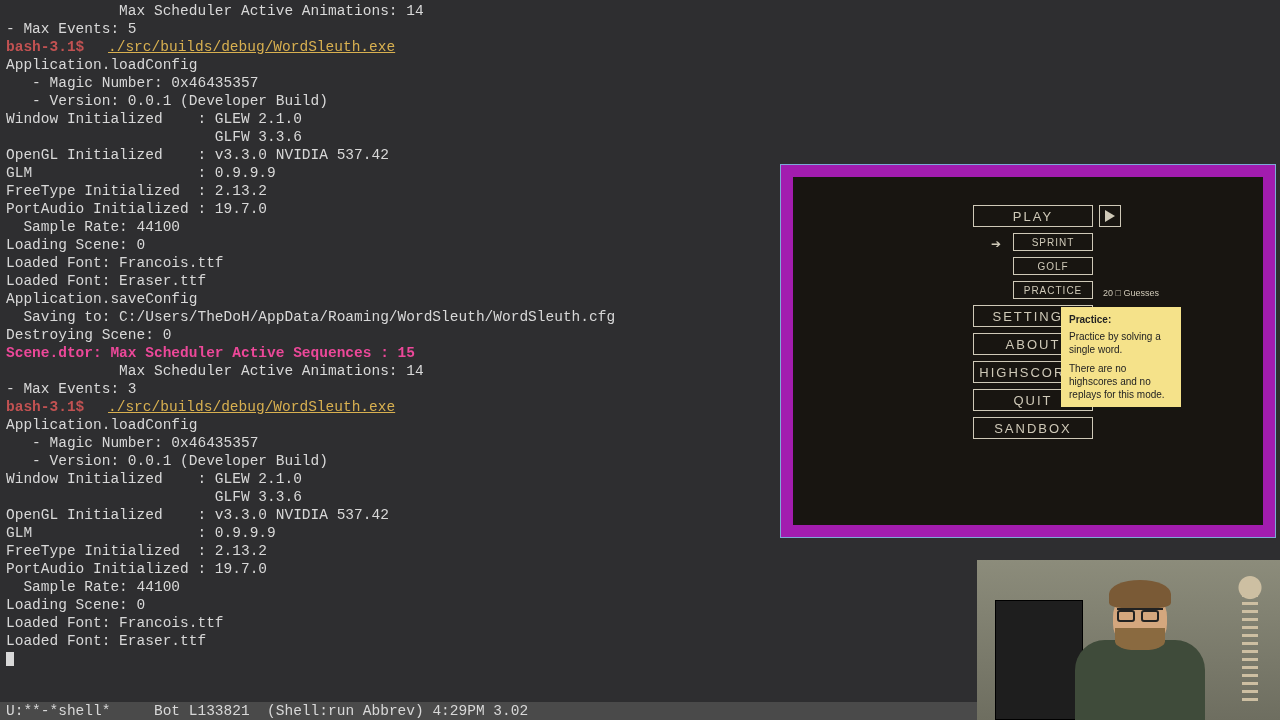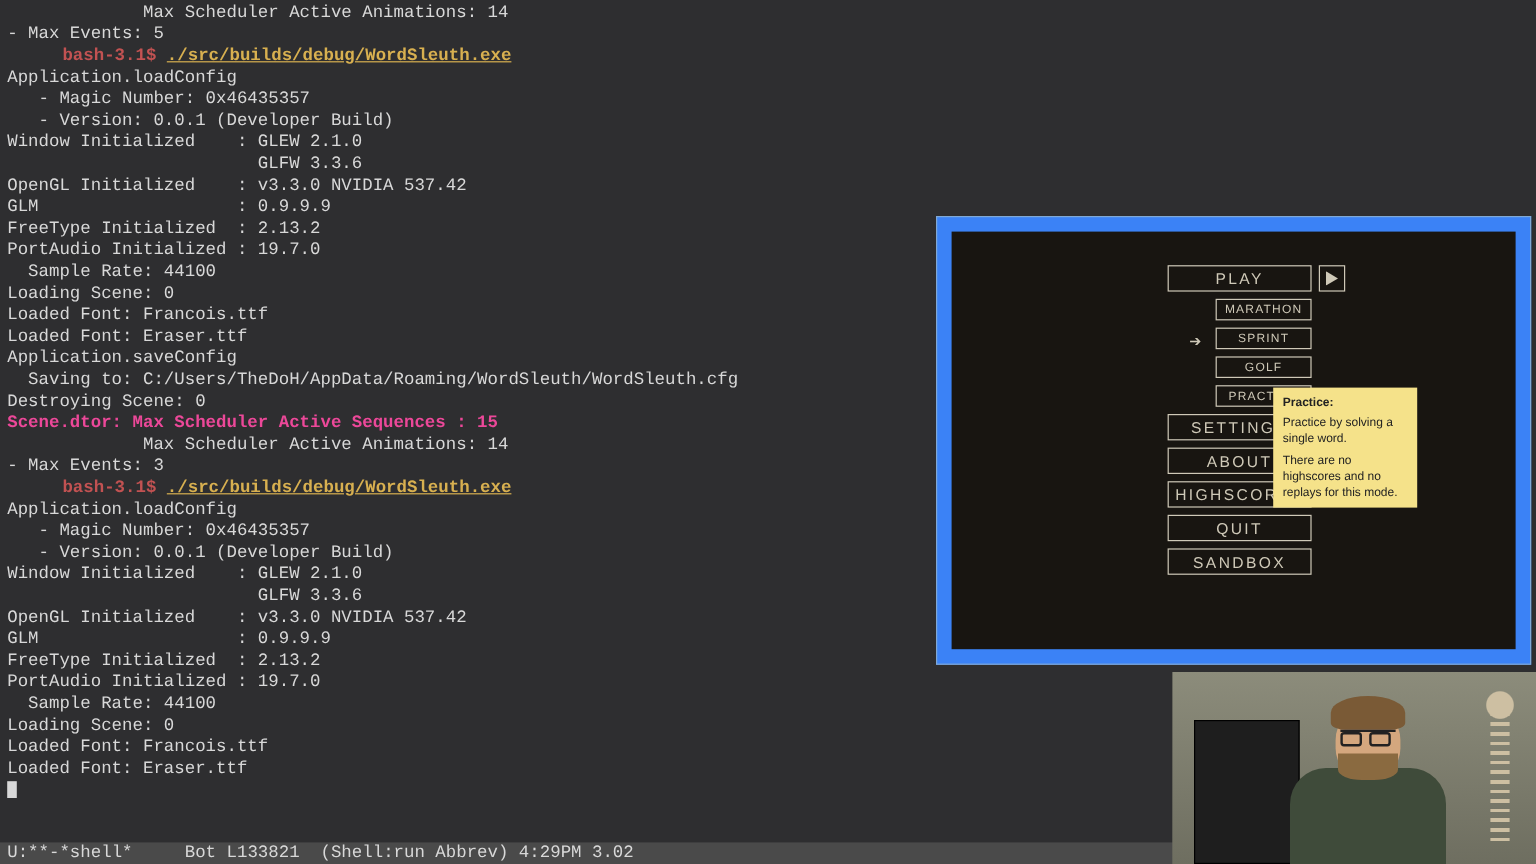--- a/index.html
+++ b/index.html
@@ -17,47 +17,47 @@
   .terminal {
     position: absolute;
     top: 0;
     left: 0;
     width: 1280px;
     height: 700px;
     padding: 2px 6px;
     white-space: pre;
   }
   .t-line { height: 18px; }
-  .prompt { color: #c25252; font-weight: bold; margin-left: 46px; }
-  .cmd { color: #d8b050; font-weight: bold; text-decoration: underline; }
+  .prompt { color: #c25252; font-weight: bold; }
+  .cmd { color: #d8b050; font-weight: normal; text-decoration: underline; margin-left: 15px; }
   .warn { color: #ec4899; font-weight: bold; }
   .statusbar {
     position: absolute;
     bottom: 0;
     left: 0;
     width: 1280px;
     height: 18px;
     background: #4a4a4a;
     color: #d8d8d8;
     padding: 0 6px;
     font-family: 'Courier New', monospace;
     font-size: 14.5px;
     line-height: 18px;
     white-space: pre;
   }
   .sb-bold { font-weight: normal; }
 
   
   .game-window {
     position: absolute;
-    top: 180px;
+    top: 164px;
     left: 780px;
     width: 496px;
     height: 374px;
-    background: #3b82f6;
+    background: #a21caf;
     border: 1px solid #7fa8d6;
     padding: 12px;
   }
   .game-inner {
     width: 100%;
     height: 100%;
     background: #181511;
     position: relative;
   }
   .menu-col {
@@ -203,23 +203,20 @@
 <div class="game-window">
   <div class="game-inner">
     <div class="menu-col">
       <div class="menu-row">
         <div class="menu-btn main">PLAY</div>
         <div class="play-tri">
           <svg width="10" height="12" viewBox="0 0 10 12">
               <polygon points="0,0 10,6 0,12" fill="#cfc9b8"></polygon>
             </svg>
         </div>
-      </div>
-      <div class="menu-row sub-row">
-        <div class="menu-btn sub">MARATHON</div>
       </div>
       <div class="menu-row sub-row">
         <span class="arrow-ind">➔</span>
         <div class="menu-btn sub">SPRINT</div>
       </div>
       <div class="menu-row sub-row">
         <div class="menu-btn sub">GOLF</div>
       </div>
       <div class="menu-row sub-row" style="position:relative">
         <div class="menu-btn sub">PRACTICE</div>

